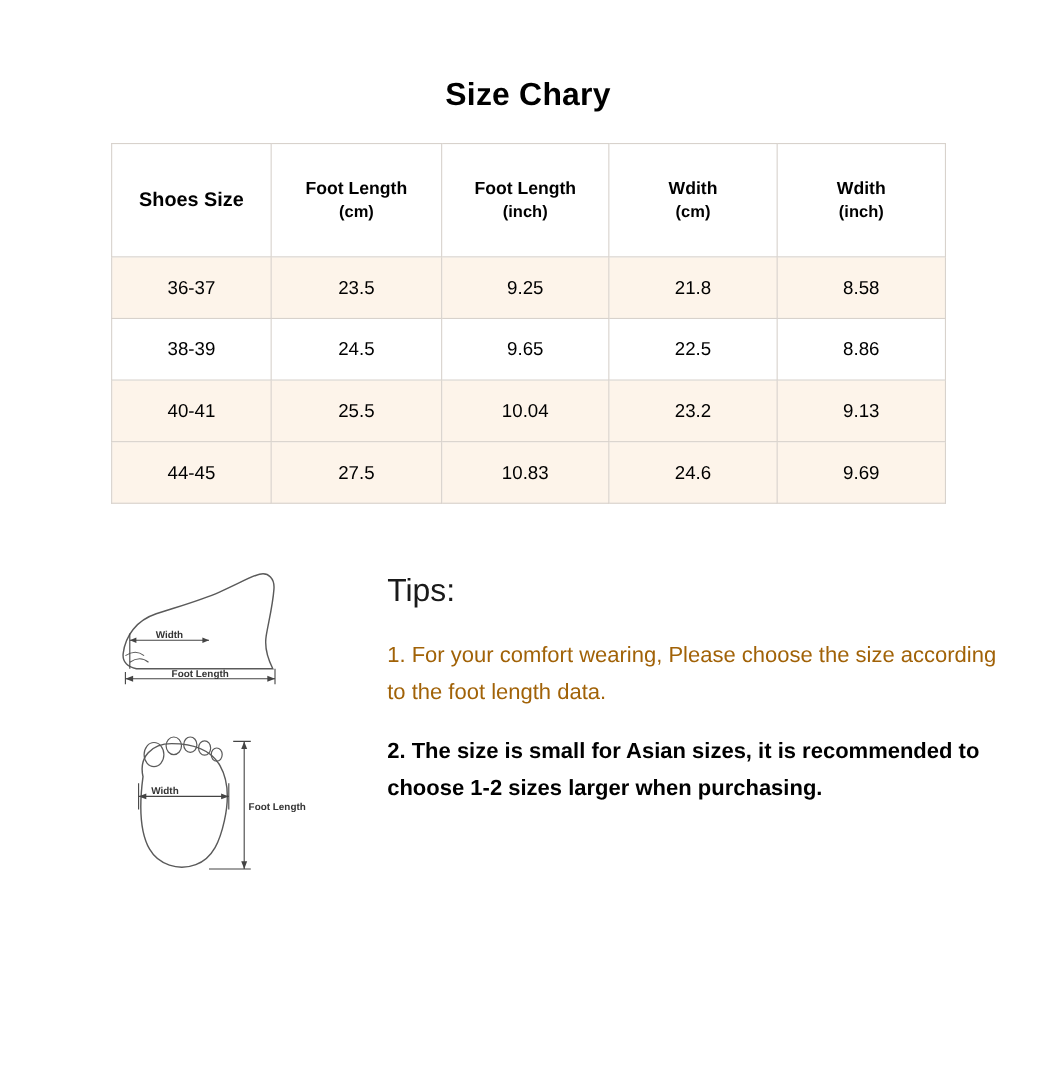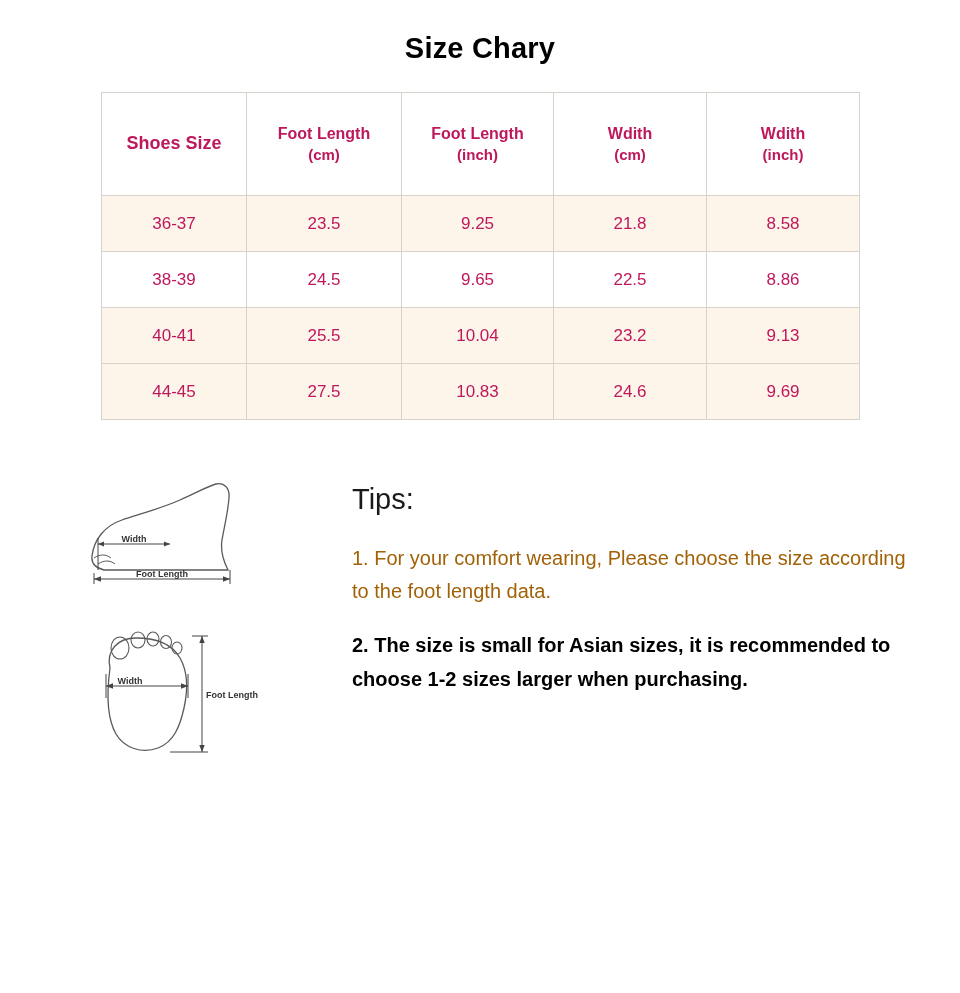--- a/index.html
+++ b/index.html
@@ -15,42 +15,42 @@
     position: relative;
     overflow: hidden;
   }
 
   .page-title {
     text-align: center;
     font-size: 29px;
     font-weight: bold;
     letter-spacing: 0.2px;
     margin: 0;
-    padding-top: 32px;
+    padding-top: 70px;
     color: #000000;
   }
 
   .table-wrap {
     margin: 27px auto 0 auto;
     width: 758px;
   }
 
   table.size-table {
     border-collapse: collapse;
     width: 100%;
     table-layout: fixed;
   }
 
   table.size-table td,
   table.size-table th {
     border: 1px solid #d8d2cc;
     text-align: center;
     vertical-align: middle;
     font-weight: normal;
-    color: #be185d;
+    color: #000000;
   }
 
   table.size-table thead th {
     height: 94px;
     background: #ffffff;
     font-size: 16px;
     font-weight: bold;
     line-height: 1.3;
     padding: 4px 2px;
   }
@@ -80,21 +80,21 @@
   col.c5 { width: 153px; }
 
   .lower {
     position: relative;
     margin-top: 58px;
     height: 330px;
   }
 
   .diagrams {
     position: absolute;
-    left: 84px;
+    left: 104px;
     top: 0;
     width: 200px;
   }
   .diagram-side { position: relative; height: 130px; }
   .diagram-bottom { position: relative; height: 140px; margin-top: 20px; }
 
   .tips {
     position: absolute;
     left: 352px;
     top: 0;

